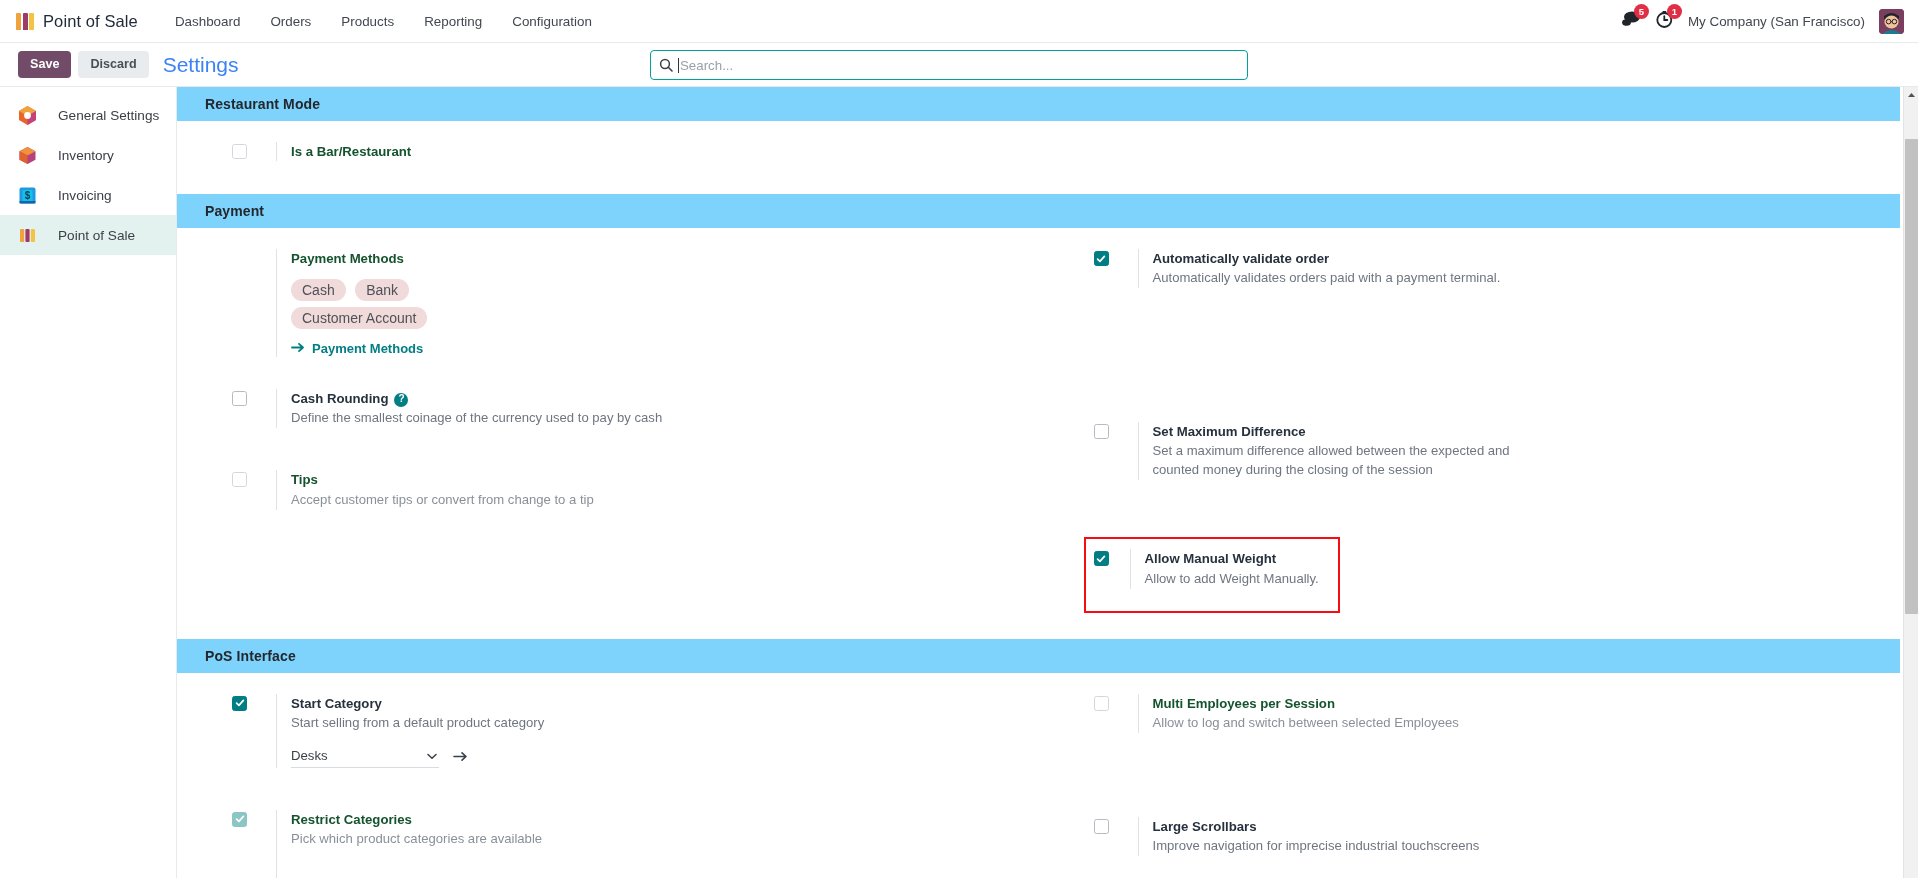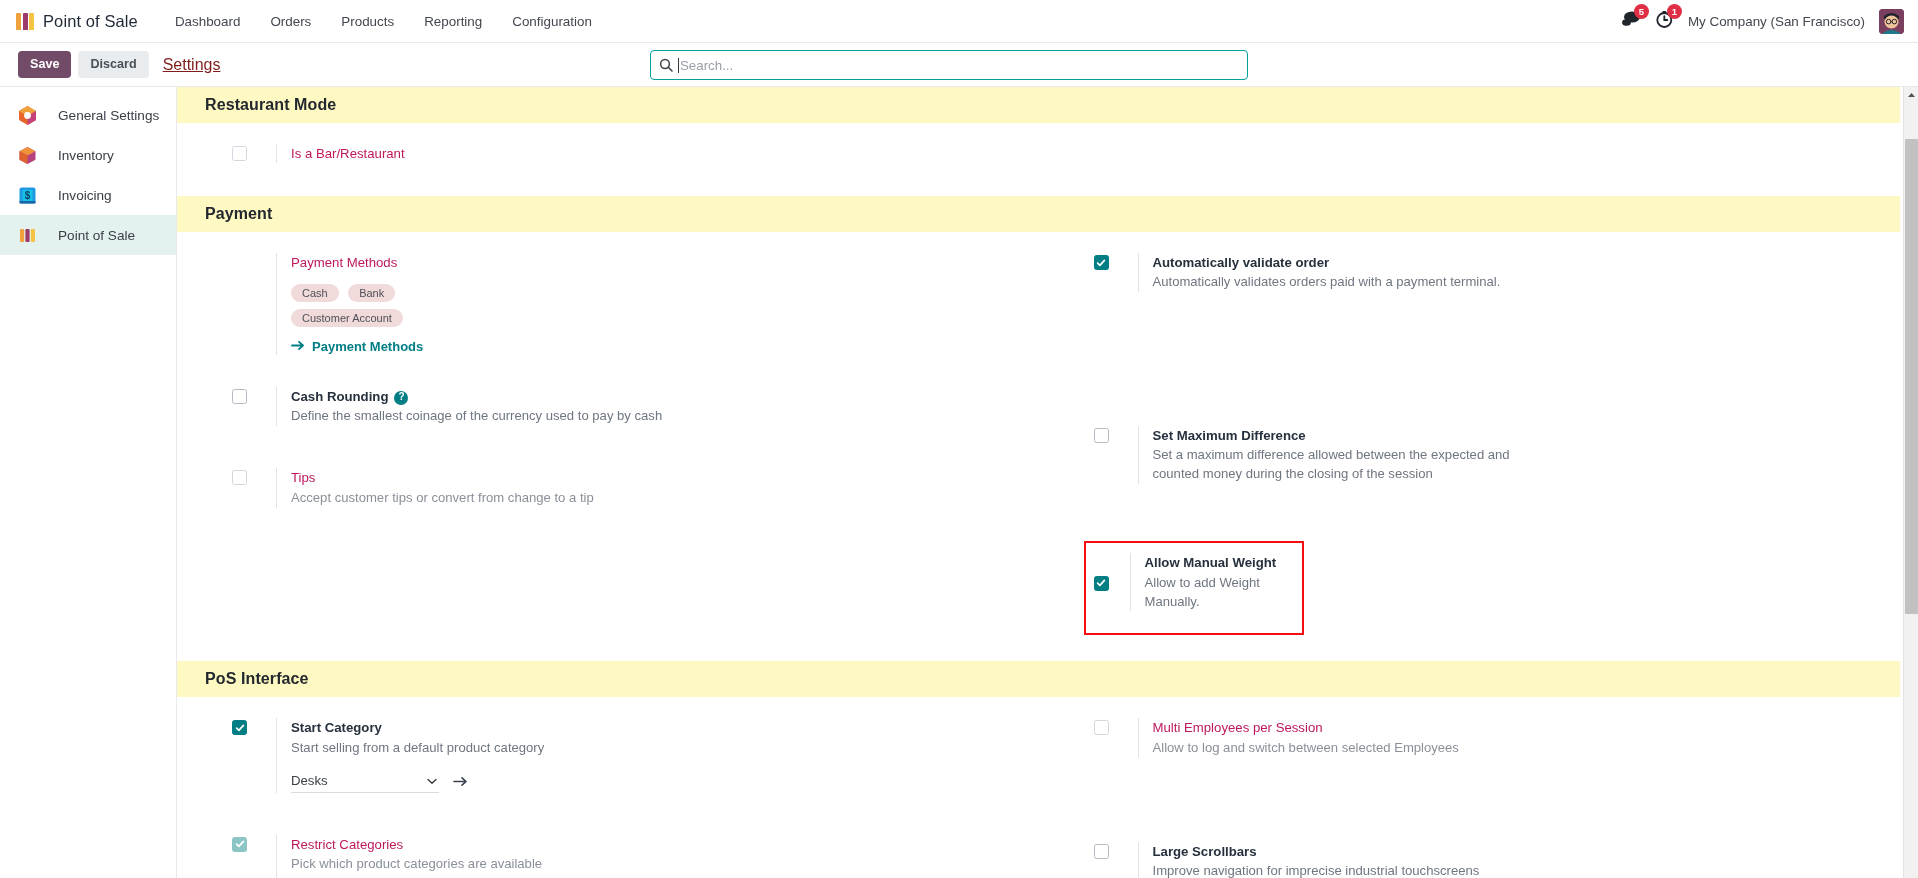--- a/index.html
+++ b/index.html
@@ -57,21 +57,21 @@
     border-bottom: 1px solid #e7e9ed;
     display: flex; align-items: center; padding: 0 12px;
     position: relative; z-index: 20;
   }
   .btn {
     font-size: 12.6px; font-weight: bold; border-radius: 4px;
     padding: 6px 12px; cursor: pointer; border: none; line-height: 1.25;
   }
   .btn-save { background: #714b67; color: #ffffff; margin-right: 7px; margin-left: 6px; }
   .btn-discard { background: #e9ecef; color: #4a4f57; margin-right: 14px; }
-  .cp-title { font-size: 16px; color: #7f1d1d; text-decoration: underline; }
+  .cp-title { font-size: 21px; color: #3b82f6; }
 
   .searchbar {
     position: absolute; left: 650px; top: 7px;
     width: 598px; height: 30px;
     border: 1px solid #00a09d; border-radius: 4px;
     display: flex; align-items: center; padding: 0 8px;
     background: #fff;
   }
   .search-icon { color: #3c4049; margin-right: 5px; display:flex; }
   .search-caret { width: 1px; height: 15px; background: #31353c; }
@@ -94,23 +94,23 @@
   .side-item.active { background: #e4f2ef; }
   .side-ico { width: 22px; height: 22px; flex: 0 0 22px; display:flex; align-items:center; justify-content:center; }
 
   
   .main {
     flex: 1; overflow: hidden; position: relative; background: #ffffff;
   }
   .settings-scroll { height: 100%; padding-right: 18px; }
 
   .section-head {
-    background: #fef9c3;
+    background: #7dd3fc;
     padding: 9px 0 9px 28px;
-    font-size: 16px; font-weight: bold; color: #23272e;
+    font-size: 14px; font-weight: bold; color: #23272e;
     letter-spacing: .1px;
   }
   .section-body { padding: 14px 0 22px 0; }
 
   .grid2 { display: flex; }
   .col { width: 50%; padding-left: 55px; padding-right: 24px; }
 
   .setting {
     display: flex; align-items: flex-start;
     padding: 7px 0 7px 0; margin-bottom: 4px;
@@ -124,35 +124,35 @@
   .cbox.off.dim { border-color: #d3d7dd; }
   .cbox.on { background: #017e84; border: 1px solid #017e84; }
   .cbox.on.dim { background: #8cc6c4; border-color: #8cc6c4; }
   .cbox svg { display:block; }
 
   .setting-texts {
     border-left: 1px solid #dfe2e6;
     padding-left: 14px; flex: 1; min-width: 0;
   }
   .s-label { font-size: 13.2px; font-weight: bold; color: #27313e; line-height: 1.45; }
-  .s-label.dim { font-weight: normal; color: #be185d; }
+  .s-label.dim { font-weight: bold; color: #14532d; }
   .s-help { font-size: 13.1px; color: #6f7680; line-height: 1.45; margin-top: 1px; }
   .s-help.dim { color: #8a9099; }
 
   .help-icon {
     display: inline-flex; width: 14px; height: 14px; border-radius: 50%;
     background: #017e84; color: #fff; font-size: 10px; font-weight: bold;
     align-items: center; justify-content: center; margin-left: 6px;
     vertical-align: 1px; cursor: pointer;
   }
 
   .tags { margin-top: 11px; max-width: 330px; }
   .tag {
     display: inline-block; background: #f0dada; color: #4f5158;
-    border-radius: 11px; font-size: 11px; padding: 3px 11px;
+    border-radius: 11px; font-size: 14px; padding: 3px 11px;
     margin: 0 5px 6px 0; cursor: pointer;
   }
   .tag.dim { color: #6b6f77; margin-top: 35px; }
 
   .inner-link {
     display: inline-flex; align-items: center; gap: 7px;
     color: #017e84; font-size: 13px; font-weight: bold;
     margin-top: 6px; cursor: pointer;
   }
 
@@ -163,22 +163,21 @@
     padding: 2px 2px 4px 0; cursor: pointer;
   }
   .fake-select span { font-size: 13.2px; color: #3b4048; }
   .arrow-link { color: #38414d; cursor: pointer; display: flex; }
 
   
   .hl {
     border: 2px solid #f50d11;
     padding: 10px 4px 22px 8px;
     margin-left: -10px;
-    width: 220px;
-    align-items: center;
+    width: 256px;
   }
 
   
   .scrollbar {
     position: absolute; top: 0; right: 0; width: 15px; height: 100%;
     background: #f1f1f1; border-left: 1px solid #e3e3e3;
   }
   .sb-up {
     position:absolute; top:2px; left:0; width:15px; height:12px;
     display:flex; align-items:center; justify-content:center;

